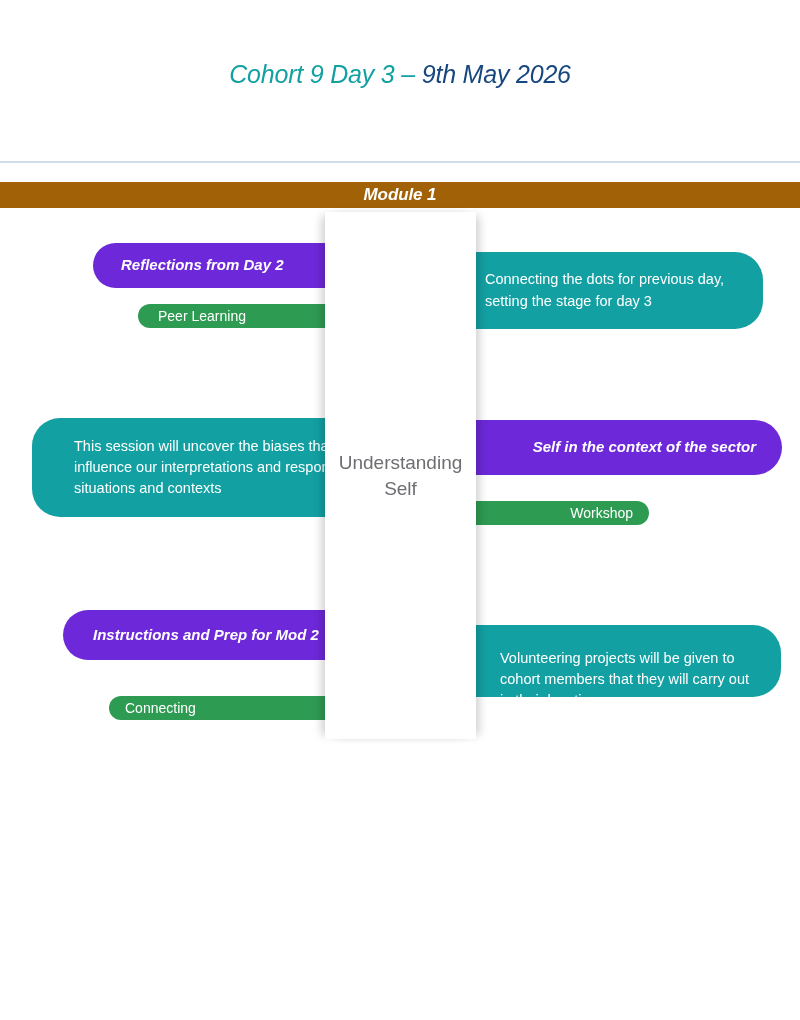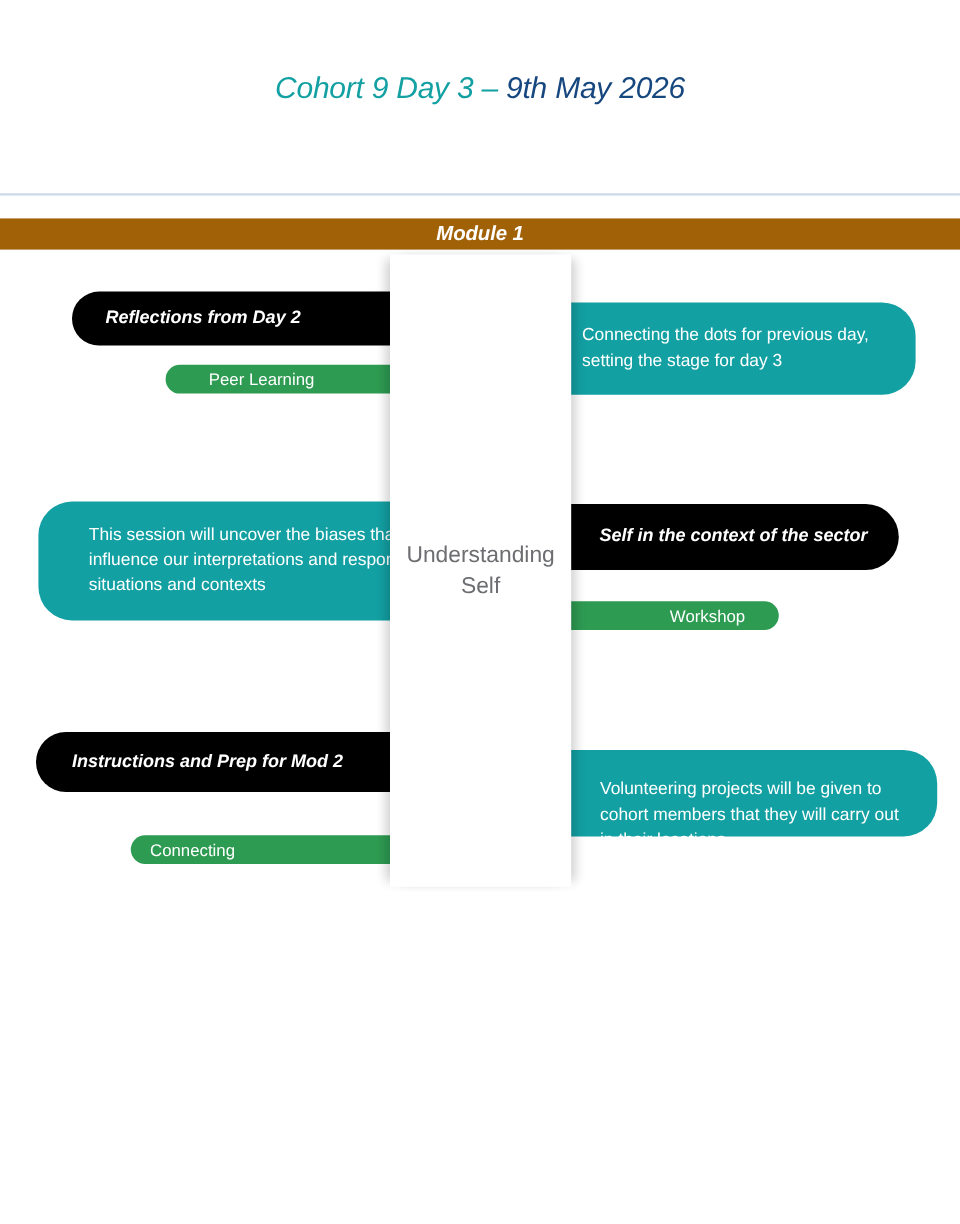--- a/index.html
+++ b/index.html
@@ -70,27 +70,27 @@
   }
   .desc-pill {
     font-size: 14.5px; font-weight: 400; font-style: normal;
     line-height: 1.45;
   }
   .tag-pill {
     font-size: 14px; font-weight: 400;
     background: #2E9B52;
   }
 
-  .navy  { background: #000000; }
+  .navy  { background: #6d28d9; margin-left: 33px; }
   .teal  { background: #13A0A3; }
 
   .pill-text-l { padding-left: 28px; padding-right: 12px; }
   .pill-text-r { padding-right: 28px; padding-left: 12px; text-align: right; }
-  .tag-text-l  { padding-left: 36px; }
-  .tag-text-r  { padding-right: 28px; text-align: left; }
+  .tag-text-l  { padding-left: 20px; }
+  .tag-text-r  { padding-right: 16px; text-align: left; }
 </style>
 </head>
 <body>
 
 <div id="page">
 
   <div class="title-wrap">
     <span class="title-teal">Cohort 9 Day 3 – </span><span class="title-navy"> 9th May 2026</span>
   </div>
 

